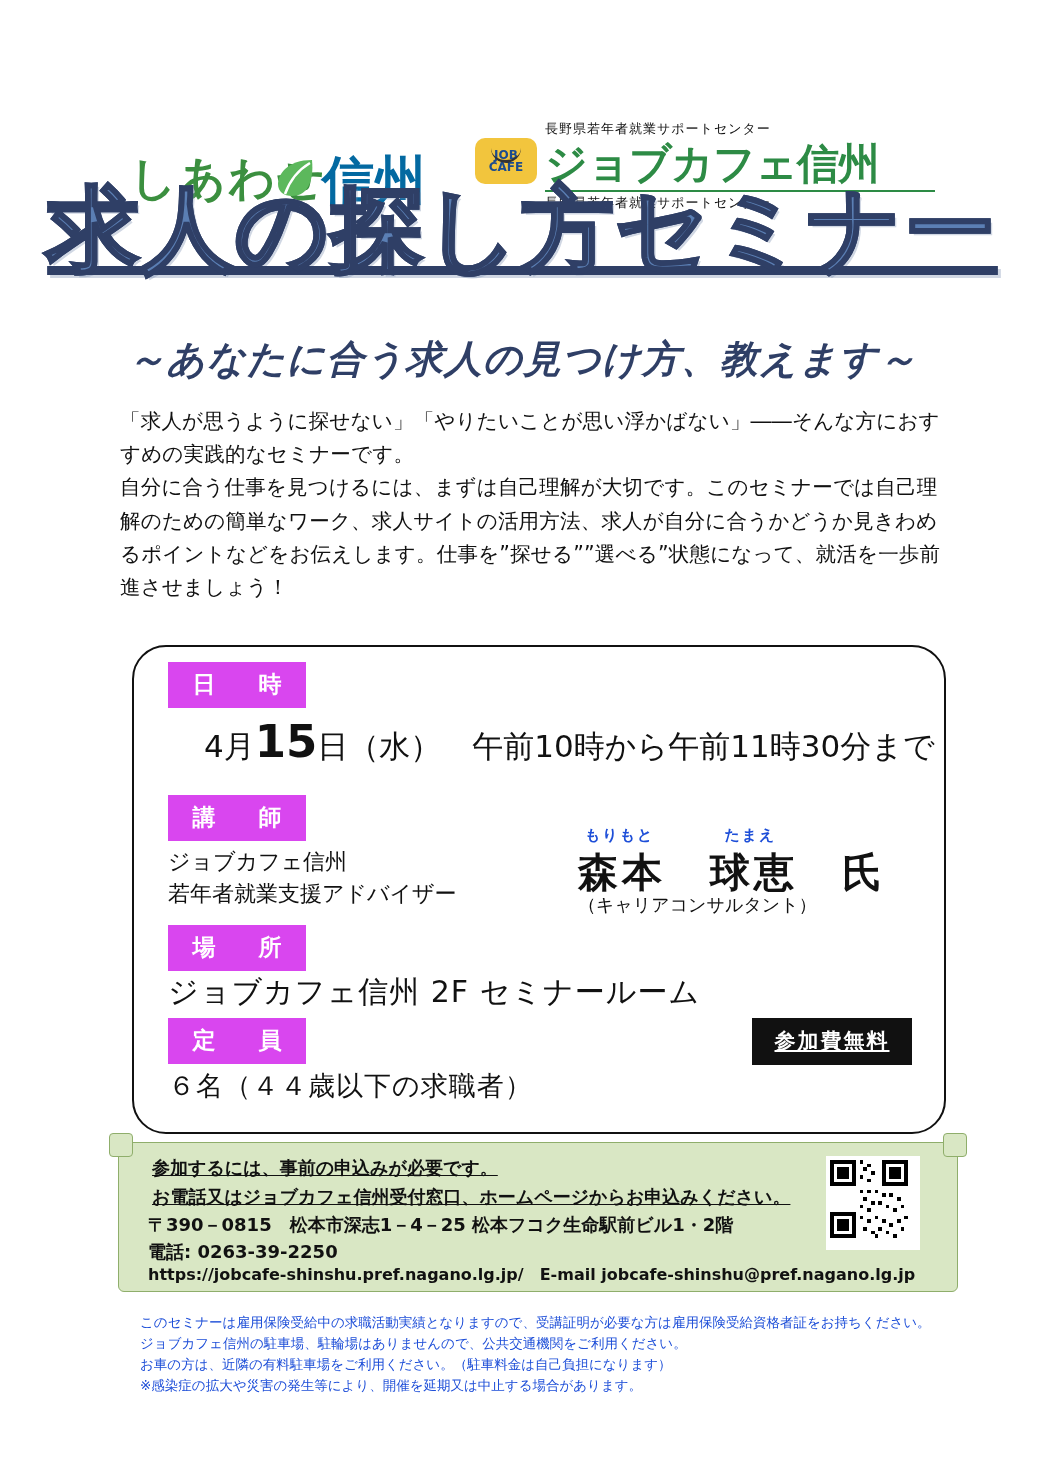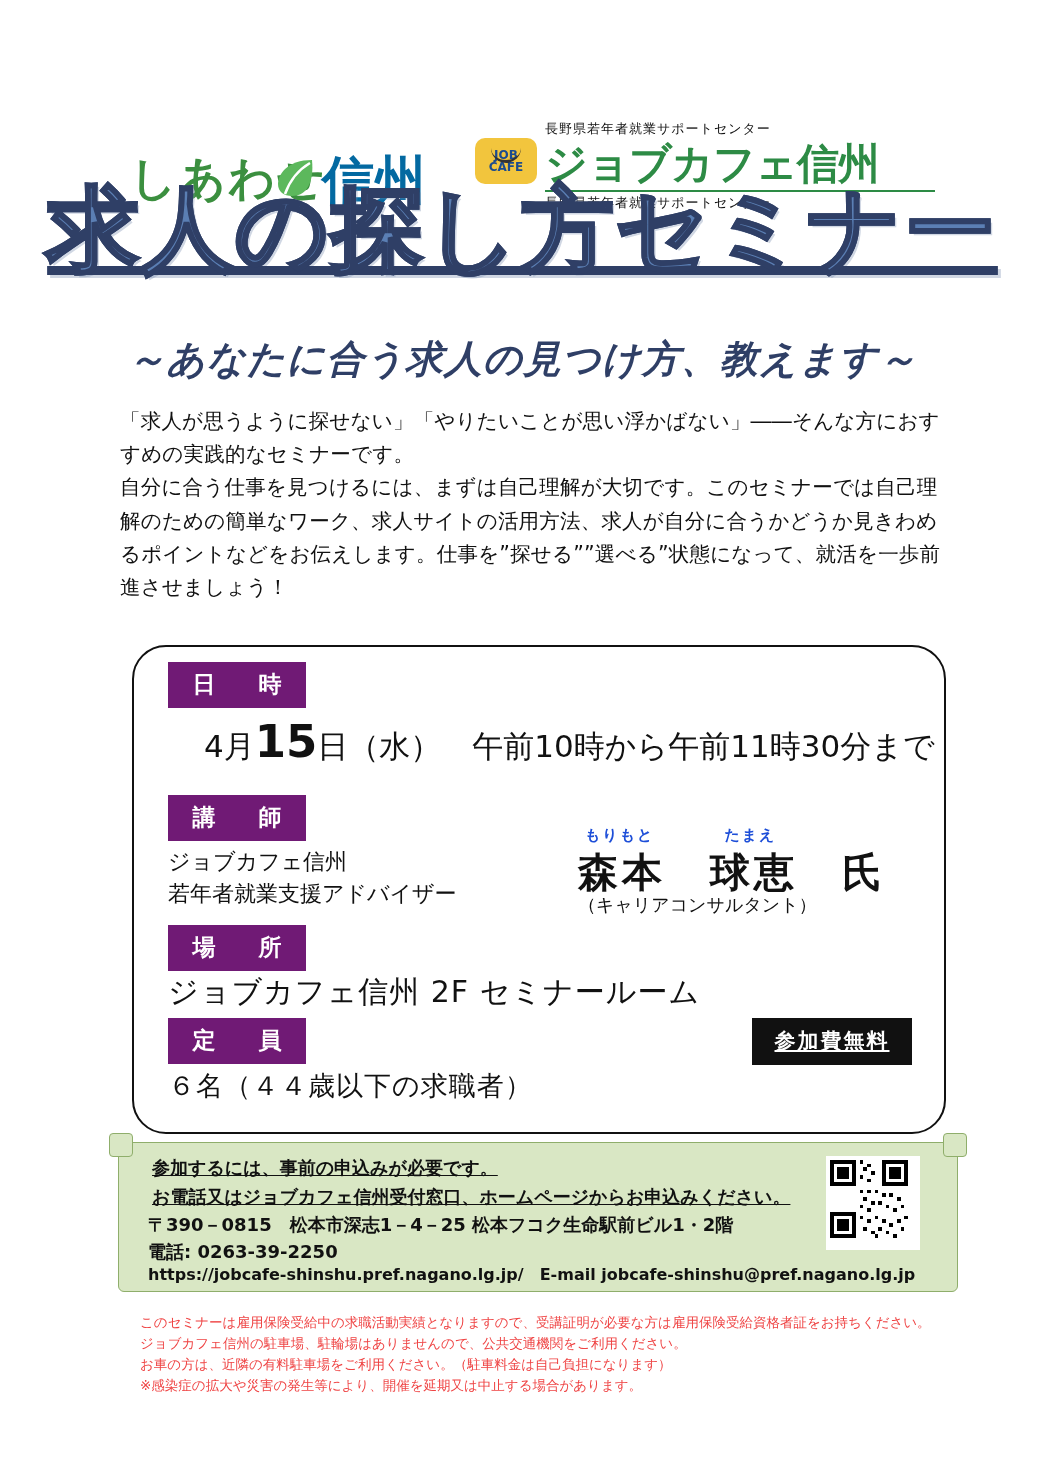--- a/index.html
+++ b/index.html
@@ -80,21 +80,21 @@
     letter-spacing:.2px;
     white-space:pre-wrap;
   }
 
   
   .detail-box{
     position:absolute;left:132px;top:645px;width:810px;height:485px;
     border:2px solid #111;border-radius:34px;background:#fff;
   }
   .tag{
-    position:absolute;background:#701a75;color:#fff;
+    position:absolute;background:#d946ef;color:#fff;
     font-size:23px;font-weight:bold;letter-spacing:10px;
     text-align:center;padding:7px 0 8px 10px;width:128px;
   }
   .tag-date{left:168px;top:662px;}
   .tag-lect{left:168px;top:795px;}
   .tag-place{left:168px;top:925px;}
   .tag-cap{left:168px;top:1018px;}
 
   .date-line{
     position:absolute;left:168px;top:715px;width:760px;
@@ -165,21 +165,21 @@
   }
   .qr{
     position:absolute;left:826px;top:1156px;width:86px;height:86px;background:#fff;
     border:4px solid #fff;
   }
   .qr svg{display:block;}
 
   
   .notes{
     position:absolute;left:140px;top:1312px;width:840px;
-    font-size:13.5px;line-height:1.55;color:#ef4444;white-space:pre-line;
+    font-size:13.5px;line-height:1.55;color:#1d4ed8;white-space:pre-line;
   }
 </style>
 </head>
 <body>
 
 <div class="page">
 
   <div class="header">
     <div class="logo-shiawase">しあわせ</div>
     <div class="logo-leaf">

